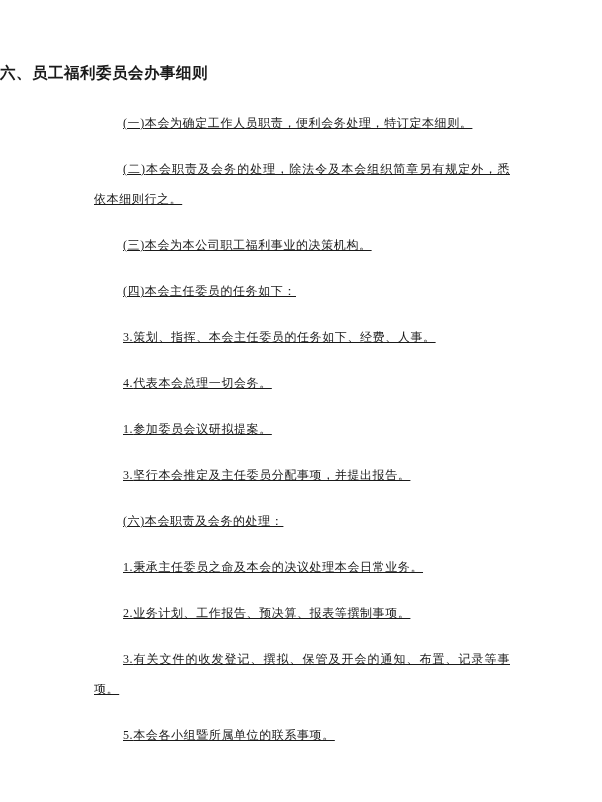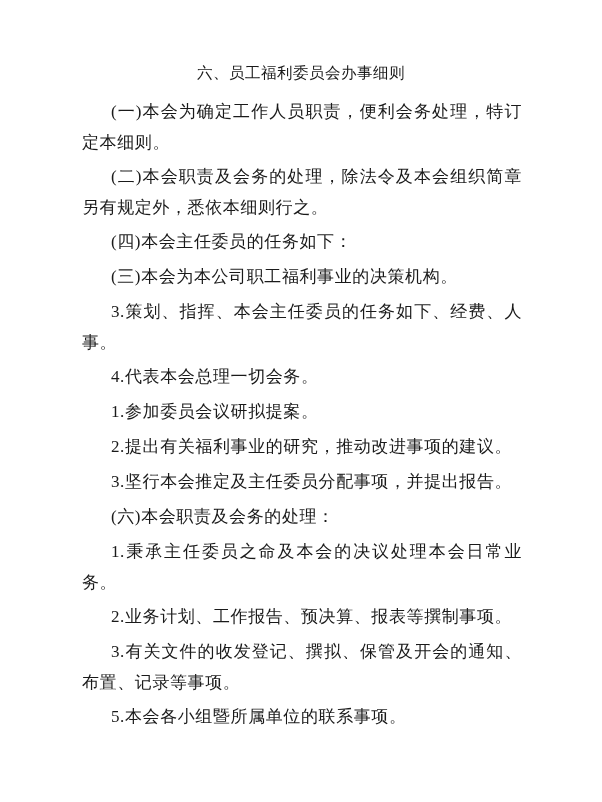--- a/index.html
+++ b/index.html
@@ -1,39 +1,38 @@
 <!DOCTYPE html>
 <html><head>
   <meta charset="utf-8">
   <style>
     html, body { margin: 0; padding: 0; background: #ffffff; }
     body { width: 602px; height: 802px; overflow: hidden; position: relative;
       font-family: "DejaVu Sans", "Liberation Sans", sans-serif; color: #1a1a1a; }
     .page { position: absolute; left: 0; top: 0; width: 602px; height: 802px; background: #fff; }
-    .title { position: absolute; top: 62px; left: 0; width: 602px; text-align: center;
-      font-size: 15.5px; font-weight: normal; letter-spacing: 0.5px; line-height: 22px; }
+    .title { position: absolute; top: 62px; left: 0; width: 602px; text-align: left;
+      font-size: 15.5px; font-weight: bold; letter-spacing: 0.5px; line-height: 22px; }
     .body { position: absolute; left: 78px; top: 92px; width: 448px; }
-    .para { font-size: 17px; line-height: 30px; margin: 4px; text-indent: 29px;
-      text-align: justify; letter-spacing: 0.6px; white-space: normal; }
+    .para { font-size: 12px; line-height: 30px; margin: 16px; text-indent: 29px;
+      text-align: justify; letter-spacing: 0.6px; white-space: normal; text-decoration: underline; }
     .num { font-family: "Liberation Serif", serif; color: #1a1a1a; }
   </style>
 </head>
 <body>
 
 <div class="page">
   <div class="title">六、员工福利委员会办事细则</div>
   <div class="body">
     <p class="para"><span class="num">(一)</span><span>本会为确定工作人员职责，便利会务处理，特订定本细则。</span></p>
     <p class="para"><span class="num">(二)</span><span>本会职责及会务的处理，除法令及本会组织简章另有规定外，悉依本细则行之。</span></p>
+    <p class="para"><span class="num">(三)</span><span>本会为本公司职工福利事业的决策机构。</span></p>
     <p class="para"><span class="num">(四)</span><span>本会主任委员的任务如下：</span></p>
-    <p class="para"><span class="num">(三)</span><span>本会为本公司职工福利事业的决策机构。</span></p>
     <p class="para"><span class="num">3.</span><span>策划、指挥、本会主任委员的任务如下、经费、人事。</span></p>
     <p class="para"><span class="num">4.</span><span>代表本会总理一切会务。</span></p>
     <p class="para"><span class="num">1.</span><span>参加委员会议研拟提案。</span></p>
-    <p class="para"><span class="num">2.</span><span>提出有关福利事业的研究，推动改进事项的建议。</span></p>
     <p class="para"><span class="num">3.</span><span>坚行本会推定及主任委员分配事项，并提出报告。</span></p>
     <p class="para"><span class="num">(六)</span><span>本会职责及会务的处理：</span></p>
     <p class="para"><span class="num">1.</span><span>秉承主任委员之命及本会的决议处理本会日常业务。</span></p>
     <p class="para"><span class="num">2.</span><span>业务计划、工作报告、预决算、报表等撰制事项。</span></p>
     <p class="para"><span class="num">3.</span><span>有关文件的收发登记、撰拟、保管及开会的通知、布置、记录等事项。</span></p>
     <p class="para"><span class="num">5.</span><span>本会各小组暨所属单位的联系事项。</span></p>
   </div>
 </div>
 
 </body></html>

